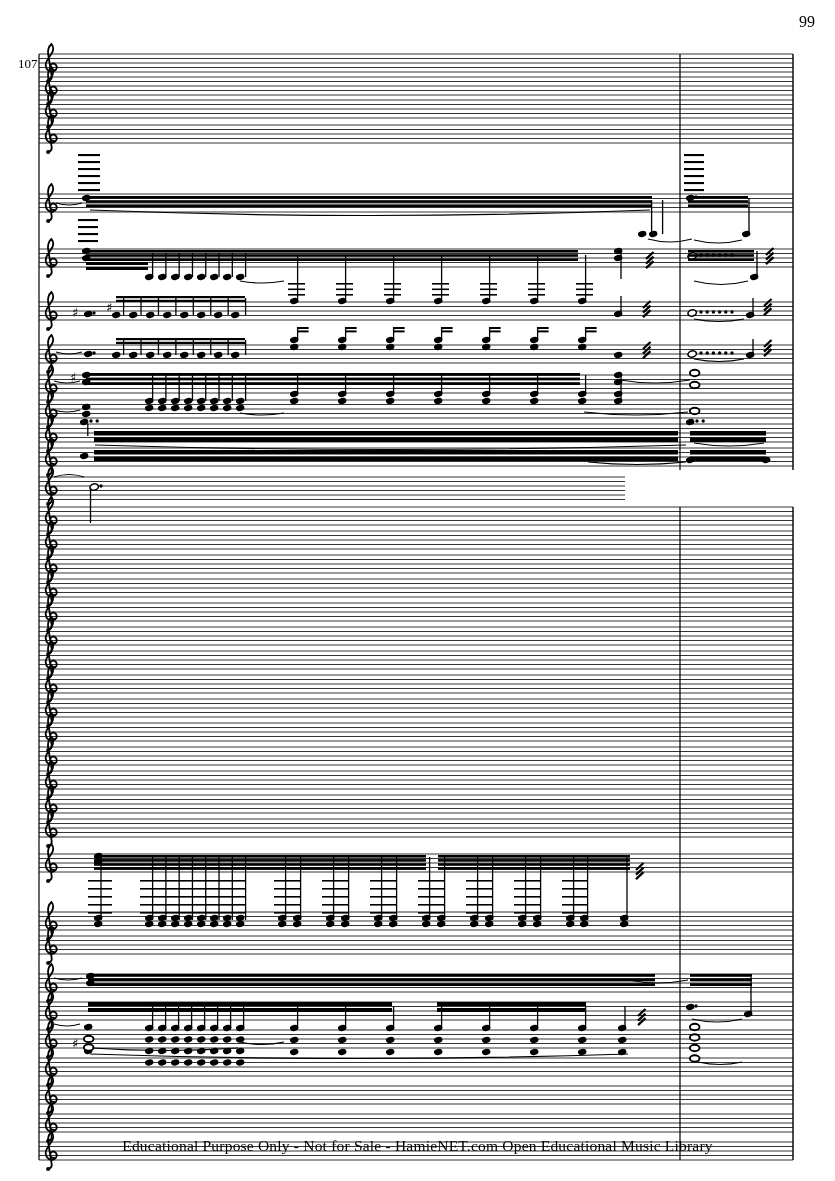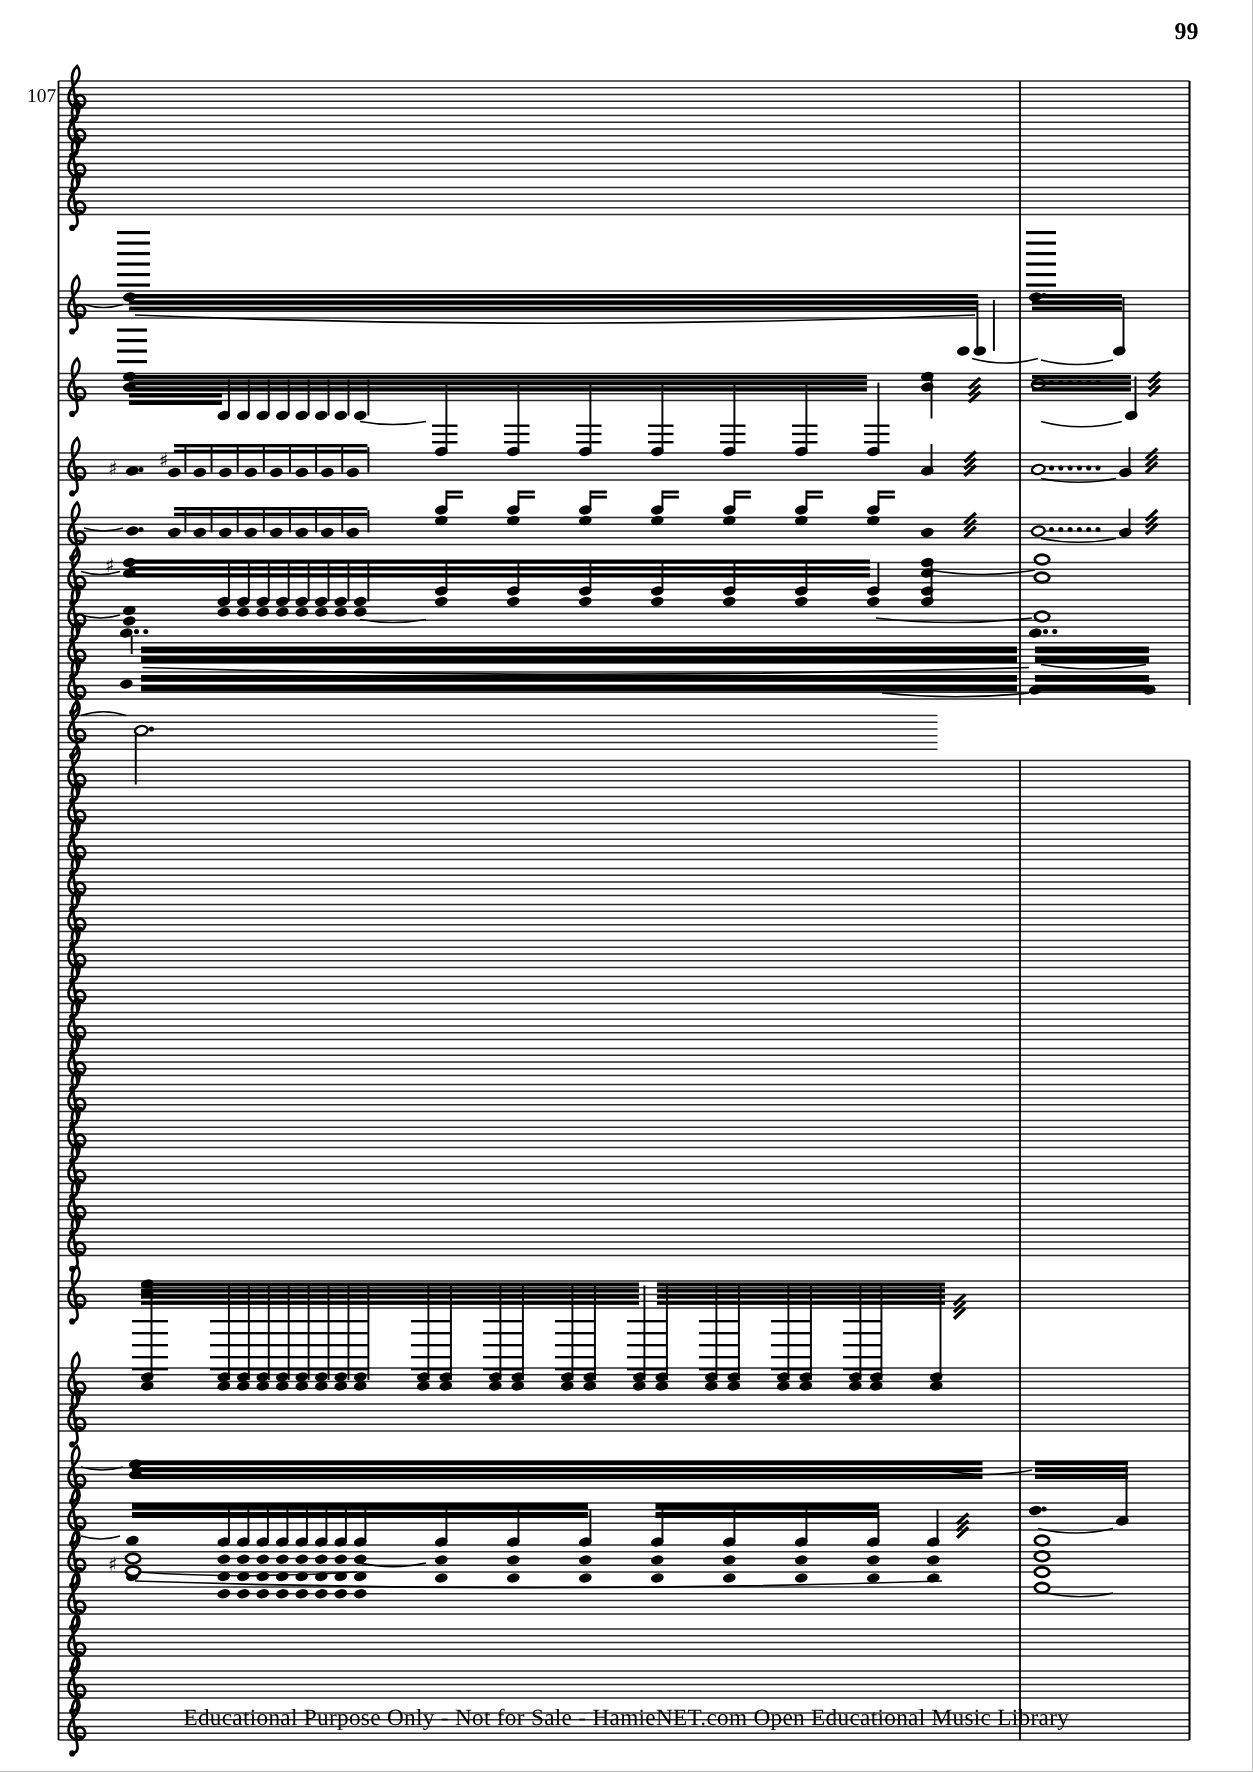--- a/index.html
+++ b/index.html
@@ -1,21 +1,21 @@
 <!DOCTYPE html>
 <html><head>
 <meta charset="utf-8">
 <style>
   html,body{margin:0;padding:0;background:#888;}
   #page{position:relative;width:835px;height:1181px;background:#fff;overflow:hidden;
         font-family:"Liberation Serif",serif;}
   #score-svg{position:absolute;left:0;top:0;}
   .txt{position:absolute;color:#000;white-space:nowrap;}
   #measure-number{left:18px;top:33px;font-size:13px;margin-top:23px;}
-  #page-number{right:36px;top:13px;font-size:16px;font-weight:bold;}
+  #page-number{right:20px;top:13px;font-size:16px;}
   #footer-text{left:0;width:835px;top:1137px;text-align:center;font-size:15.5px;letter-spacing:0.2px;}
 </style>
 </head>
 <body>
 
 <div id="page">
   <svg id="score-svg" xmlns="http://www.w3.org/2000/svg" width="835" height="1181" viewBox="0 0 835 1181">
     <defs>
       <g id="gclef">
         <path d="M 9.8 50.5 C 13.5 49.5 14.5 47 14 44 L 9.5 16 C 8.5 10 10.5 5 13.8 2 C 16.8 6 16.3 11.5 13.2 15.8 C 9.5 20.8 5.8 24.8 6.2 30.2 C 6.6 36 11.4 39.6 16 38.4 C 20.4 37.2 22 32.4 19.6 29.4 C 17.2 26.4 12.4 27.4 12.2 31.4 C 12 34.6 14.6 36.4 17 35.8" fill="none" stroke="#000" stroke-width="2.4" stroke-linecap="round"></path>

